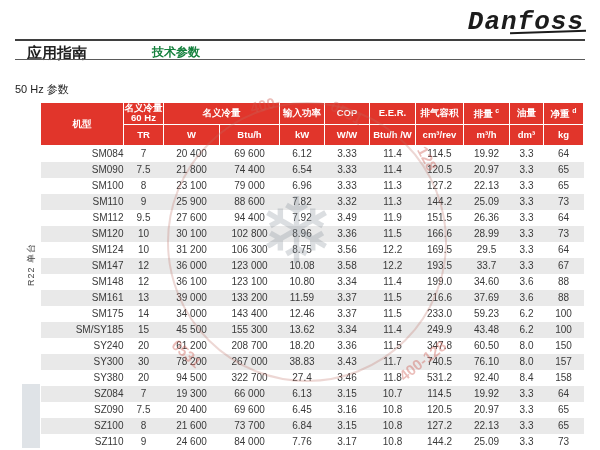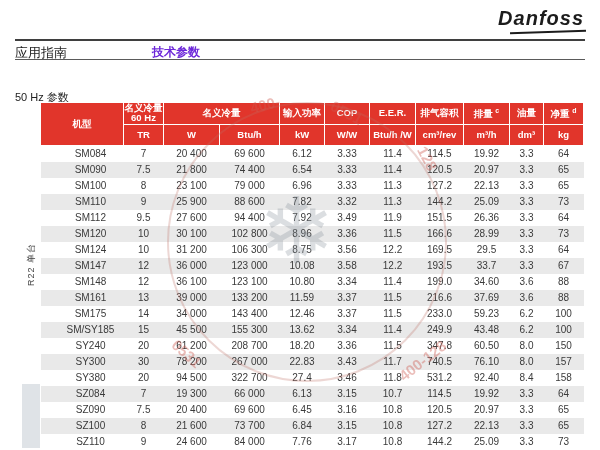--- a/index.html
+++ b/index.html
@@ -5,33 +5,33 @@
   html,body{margin:0;padding:0;}
   body{
     width:600px;height:450px;position:relative;overflow:hidden;
     background:#ffffff;
     font-family:"Liberation Sans","DejaVu Sans",sans-serif;
     color:#3a3a3a;
   }
   
   .logo{
     position:absolute;top:7px;right:16px;
-    font-family:Liberation Sans, sans-serif;
-    font-style:italic;font-weight:bold;font-size:20px;color:#1c1c1c;
+    font-family:Liberation Mono, monospace;
+    font-style:italic;font-weight:bold;font-size:26px;color:#1c1c1c;
     letter-spacing:1px;
   }
   .logo-flourish{
     position:absolute;top:31px;right:14px;width:76px;height:2px;
     background:#1c1c1c;transform:rotate(-2deg);
   }
   .rule1{position:absolute;top:39px;left:15px;width:570px;height:2px;background:#3f3f3f;}
   .rule2{position:absolute;top:59px;left:15px;width:570px;height:1px;background:#5a5a5a;}
-  .nav-left{position:absolute;top:44px;left:15px;font-size:13px;font-weight:normal;color:#222;}
-  .nav-right{position:absolute;top:44px;left:152px;font-size:12px;font-weight:bold;color:#6d28d9;}
-  .section-title{position:absolute;top:90px;left:15px;font-size:11px;color:#222;}
+  .nav-left{position:absolute;top:44px;left:27px;font-size:15px;font-weight:bold;color:#222;}
+  .nav-right{position:absolute;top:44px;left:152px;font-size:12px;font-weight:bold;color:#15803d;}
+  .section-title{position:absolute;top:82px;left:15px;font-size:11px;color:#222;}
 
   
   .band-r22{
     position:absolute;left:22px;top:144px;width:18px;height:240px;
     background:#ffffff;display:flex;align-items:center;justify-content:center;
   }
   .band-r22 span{
     transform:rotate(-90deg);white-space:nowrap;font-size:9px;color:#444;letter-spacing:1px;
   }
   .band-sz{
@@ -46,21 +46,21 @@
   }
   .spec-table th{
     background:#e1352b;color:#ffffff;font-weight:bold;
     font-size:9.5px;text-align:center;vertical-align:middle;
     border:1px solid #ffffff;padding:0;height:20px;line-height:1.1;
   }
   .spec-table td{
     font-size:10px;text-align:center;vertical-align:middle;
     padding:0;height:16px;color:#3a3a3a;border:none;
   }
-  .spec-table td.model{text-align:center;padding-left:17px;}
+  .spec-table td.model{text-align:right;padding-left:17px;}
   .spec-table tbody tr:nth-child(odd){background:#ffffff;}
   .spec-table tbody tr:nth-child(even){background:#e9e9e9;}
   .sup-mark{font-size:7px;vertical-align:super;}
 
   
   .watermark{position:absolute;left:0;top:0;width:600px;height:450px;pointer-events:none;}
   .wm-circle{
     position:absolute;left:167px;top:102px;width:276px;height:276px;
     border:2px solid rgba(190,110,100,0.28);border-radius:50%;
   }
@@ -321,21 +321,21 @@
         <td>347.8</td>
         <td>60.50</td>
         <td>8.0</td>
         <td>150</td>
       </tr>
       <tr>
         <td class="model">SY300</td>
         <td>30</td>
         <td>78 200</td>
         <td>267 000</td>
-        <td>22.83</td>
+        <td>38.83</td>
         <td>3.43</td>
         <td>11.7</td>
         <td>740.5</td>
         <td>76.10</td>
         <td>8.0</td>
         <td>157</td>
       </tr>
       <tr>
         <td class="model">SY380</td>
         <td>20</td>

